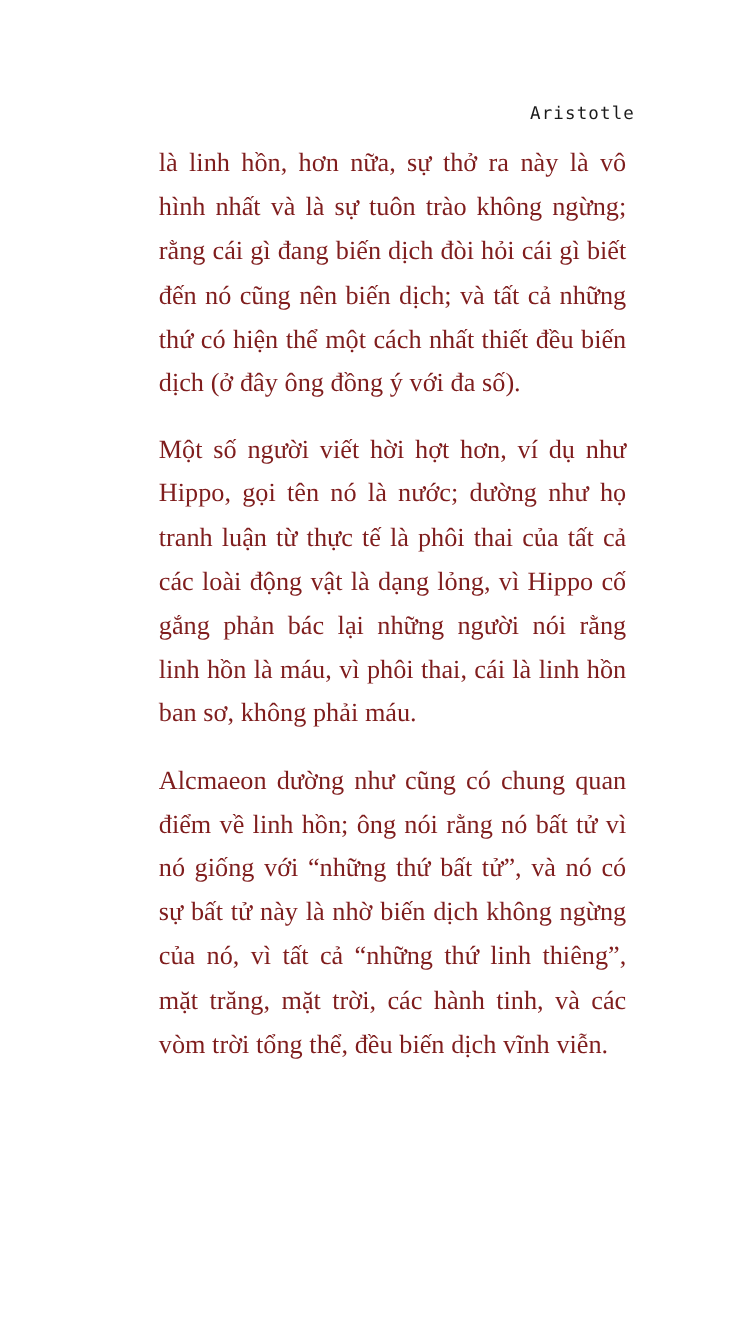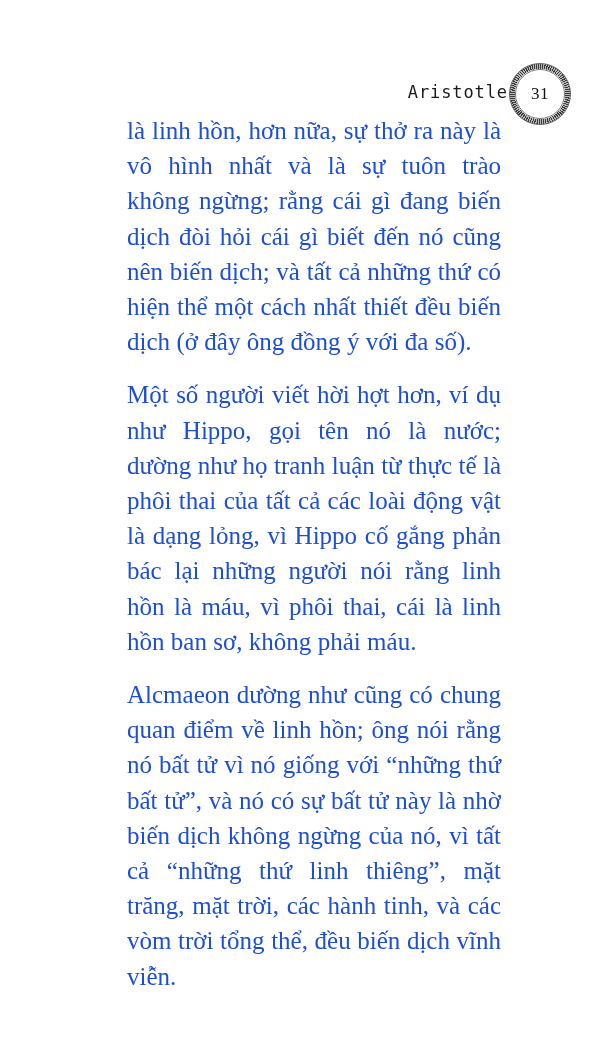--- a/index.html
+++ b/index.html
@@ -22,21 +22,21 @@
     top: 63px;
     left: 0;
     width: 600px;
     height: 62px;
   }
   .header-title {
     position: absolute;
     right: 92px;
     top: 21px;
     font-family: "DejaVu Sans Mono", "Liberation Mono", monospace;
-    font-size: 17px;
+    font-size: 14px;
     letter-spacing: 0.9px;
     color: #1b1b1b;
     line-height: 1;
     white-space: nowrap;
   }
 
   
   .folio {
     position: absolute;
     left: 509px;
@@ -102,48 +102,42 @@
 
   
   .body-column {
     position: absolute;
     left: 127px;
     top: 113px;
     width: 374px;
   }
   .para {
     margin: 0 0 18px 0;
-    font-size: 25px;
+    font-size: 21px;
     line-height: 35.2px;
-    color: #1d4ed8;
+    color: #7f1d1d;
     text-align: justify;
     text-align-last: left;
     -webkit-hyphens: none;
     hyphens: none;
     word-spacing: 0.1px;
   }
   .para:last-child {
     margin-bottom: 0;
   }
 </style>
 </head>
 <body>
 
 <div class="page">
 
   <div class="header">
     <div class="header-title">Aristotle</div>
   </div>
 
-  <div class="folio">
-    <div class="folio-ring"></div>
-    <div class="folio-ring-outline"></div>
-    <div class="folio-ring-inline"></div>
-    <div class="folio-number">31</div>
-  </div>
 
   <div class="body-column">
     <p class="para">là linh hồn, hơn nữa, sự thở ra này là vô hình nhất và là sự tuôn trào không ngừng; rằng cái gì đang biến dịch đòi hỏi cái gì biết đến nó cũng nên biến dịch; và tất cả những thứ có hiện thể một cách nhất thiết đều biến dịch (ở đây ông đồng ý với đa số).</p>
     <p class="para">Một số người viết hời hợt hơn, ví dụ như Hippo, gọi tên nó là nước; dường như họ tranh luận từ thực tế là phôi thai của tất cả các loài động vật là dạng lỏng, vì Hippo cố gắng phản bác lại những người nói rằng linh hồn là máu, vì phôi thai, cái là linh hồn ban sơ, không phải máu.</p>
     <p class="para">Alcmaeon dường như cũng có chung quan điểm về linh hồn; ông nói rằng nó bất tử vì nó giống với “những thứ bất tử”, và nó có sự bất tử này là nhờ biến dịch không ngừng của nó, vì tất cả “những thứ linh thiêng”, mặt trăng, mặt trời, các hành tinh, và các vòm trời tổng thể, đều biến dịch vĩnh viễn.</p>
   </div>
 
 </div>
 
 </body></html>

